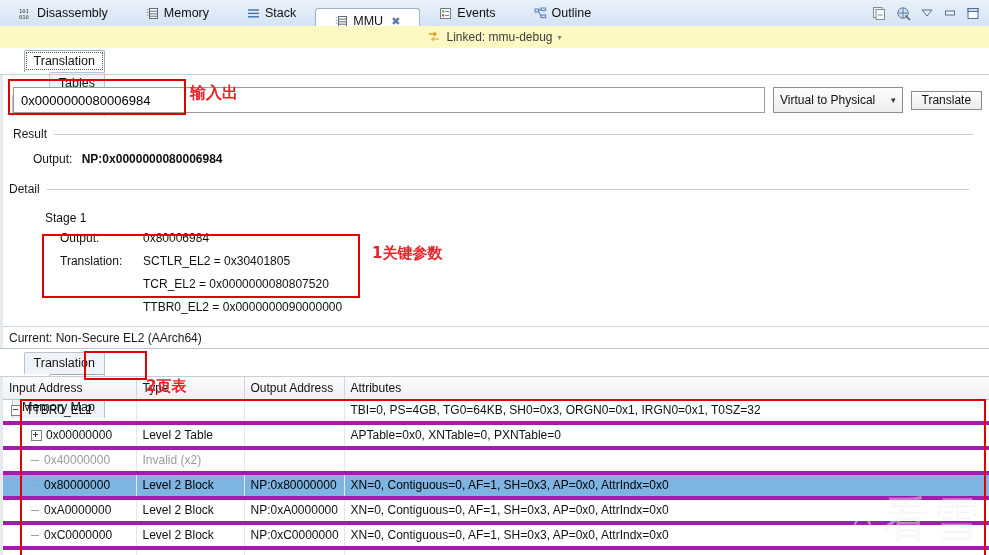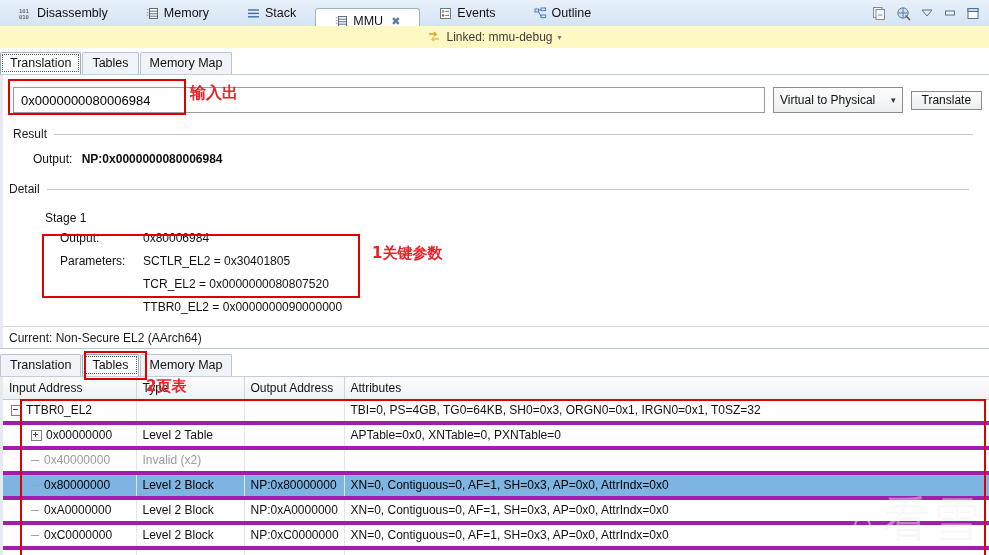--- a/index.html
+++ b/index.html
@@ -46,21 +46,21 @@
     color:#3c3c3c;font-size:12px;
   }
   .linkedbar .caret{font-size:8px;color:#7a7a7a;}
 
   
   .upper{
     position:absolute;left:0;top:48px;width:989px;height:300px;
     background:#ffffff;
   }
   .tabrow{
-    position:absolute;left:0;top:2px;display:flex;align-items:flex-end;height:24px;
+    position:absolute;left:12px;top:2px;display:flex;align-items:flex-end;height:24px;flex-direction:column;
   }
   .ftab{
     padding:3px 9px 4px 9px;font-size:12.5px;color:#111;
     border:1px solid #b8c4d0;border-bottom:none;background:#f0f4f8;
     border-radius:2px 2px 0 0;margin-right:1px;cursor:default;
   }
   .ftab.sel{background:#ffffff;border-color:#9aaec2;outline:1px dotted #555;outline-offset:-3px;}
   .tabline{position:absolute;left:0;top:26px;width:989px;height:1px;background:#c3ced9;}
 
   .panelbody{position:absolute;left:0;top:27px;width:989px;height:273px;
@@ -317,21 +317,21 @@
       <div class="grouphdr" style="left:6px;top:107px;">
         <span class="gl">Detail</span>
         <span class="gline"></span>
       </div>
 
       <div class="kv" style="left:42px;top:136px;">Stage 1</div>
 
       <div class="kv" style="left:57px;top:156px;">Output:</div>
       <div class="kv" style="left:140px;top:156px;">0x80006984</div>
 
-      <div class="kv" style="left:57px;top:179px;">Parameters:</div>
+      <div class="kv" style="left:57px;top:179px;">Translation:</div>
       <div class="kv" style="left:140px;top:179px;">SCTLR_EL2 = 0x30401805</div>
       <div class="kv" style="left:140px;top:202px;">TCR_EL2 = 0x0000000080807520</div>
       <div class="kv" style="left:140px;top:225px;">TTBR0_EL2 = 0x0000000090000000</div>
 
       <div class="statusline">
         <span>Current: Non-Secure EL2 (AArch64)</span>
       </div>
     </div>
 
     <div class="redbox" style="left:8px;top:31px;width:174px;height:32px;"></div>

